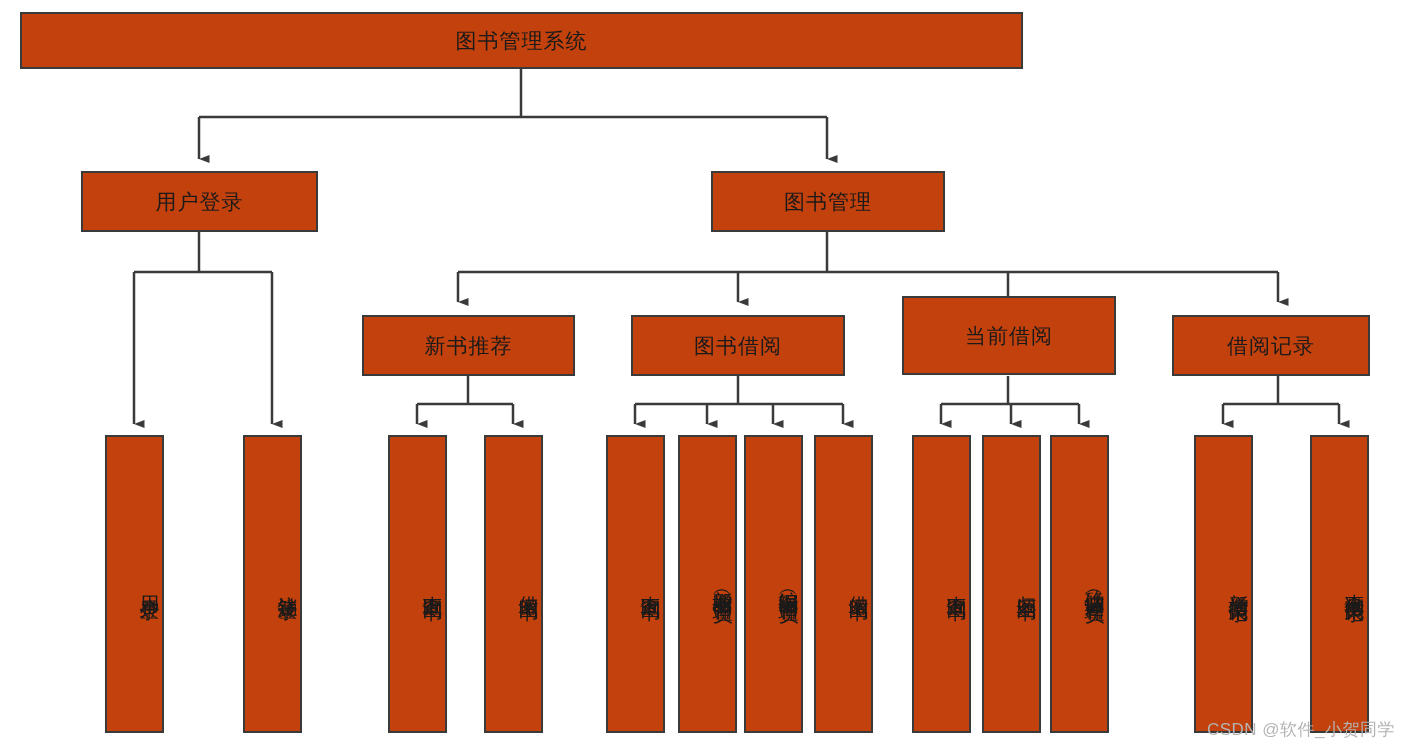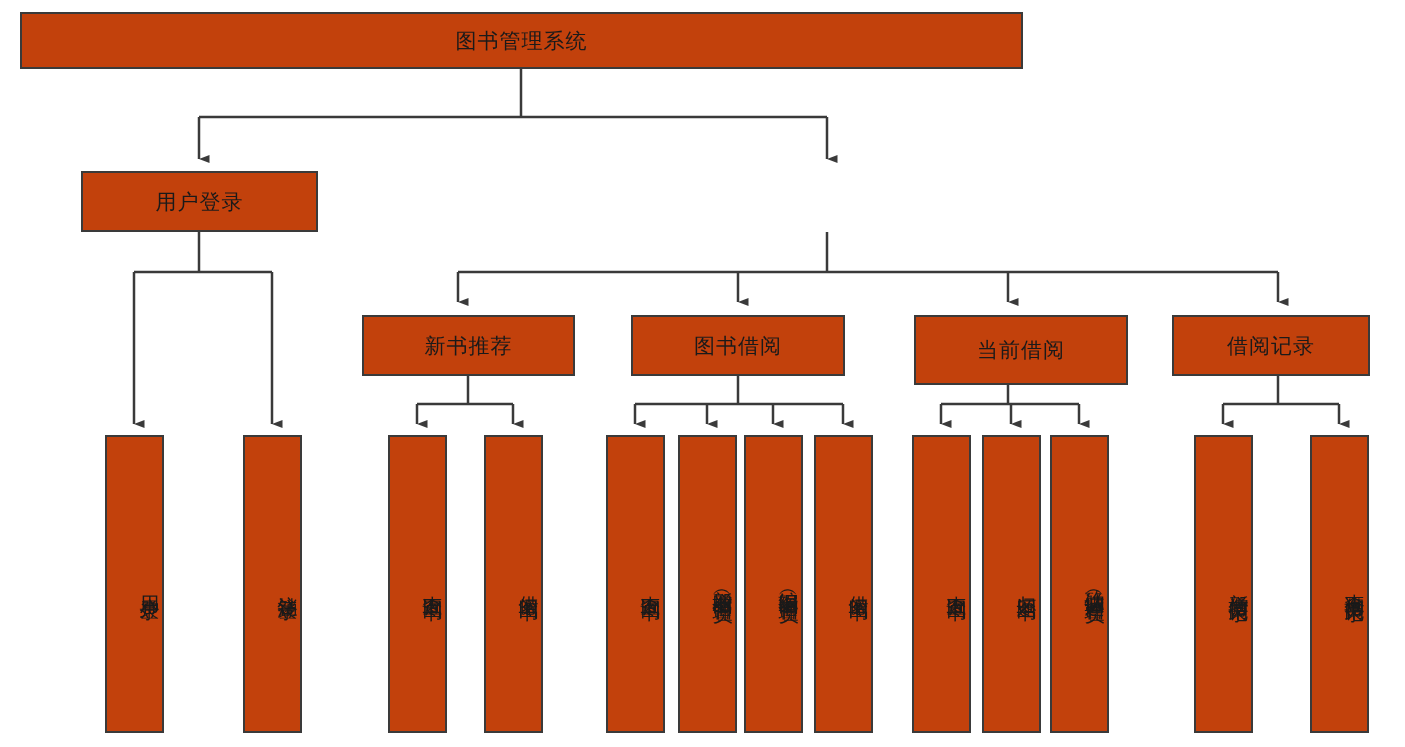--- a/index.html
+++ b/index.html
@@ -124,24 +124,25 @@
       <path d="M1278,376 L1278,404"></path>
       <path d="M1223,404 L1339,404"></path>
       <path d="M1223,404 L1223,424" marker-end="url(#arw)"></path>
       <path d="M1339,404 L1339,424" marker-end="url(#arw)"></path>
     </g>
   </svg>
 
   <div class="node root" style="left:20px; top:12px; width:1003px; height:57px;">图书管理系统</div>
 
   <div class="node horiz" style="left:81px; top:171px; width:237px; height:61px;">用户登录</div>
+  <div class="node horiz" style="left:711px; top:171px; width:234px; height:61px;">图书管理</div>
 
   <div class="node horiz" style="left:362px; top:315px; width:213px; height:61px;">新书推荐</div>
   <div class="node horiz" style="left:631px; top:315px; width:214px; height:61px;">图书借阅</div>
-  <div class="node horiz" style="left:902px; top:315px; width:214px; height:70px;margin-left:12px;">当前借阅</div>
+  <div class="node horiz" style="left:902px; top:296px; width:214px; height:79px;">当前借阅</div>
   <div class="node horiz" style="left:1172px; top:315px; width:198px; height:61px;">借阅记录</div>
 
   <div class="node vert" style="left:105px; top:435px; width:59px; height:298px;">
     <span class="vlabel">用户登录</span>
   </div>
   <div class="node vert" style="left:243px; top:435px; width:59px; height:298px;">
     <span class="vlabel">注销登录</span>
   </div>
 
   <div class="node vert" style="left:388px; top:435px; width:59px; height:298px;">
@@ -174,14 +175,15 @@
     <span class="vlabel">确认归还（管理员）</span>
   </div>
 
   <div class="node vert" style="left:1194px; top:435px; width:59px; height:298px;">
     <span class="vlabel">新增借阅记录</span>
   </div>
   <div class="node vert" style="left:1310px; top:435px; width:59px; height:298px;">
     <span class="vlabel">查询借阅记录</span>
   </div>
 
+  <div id="watermark">CSDN @软件_小贺同学</div>
 
 </div>
 
 </body></html>

